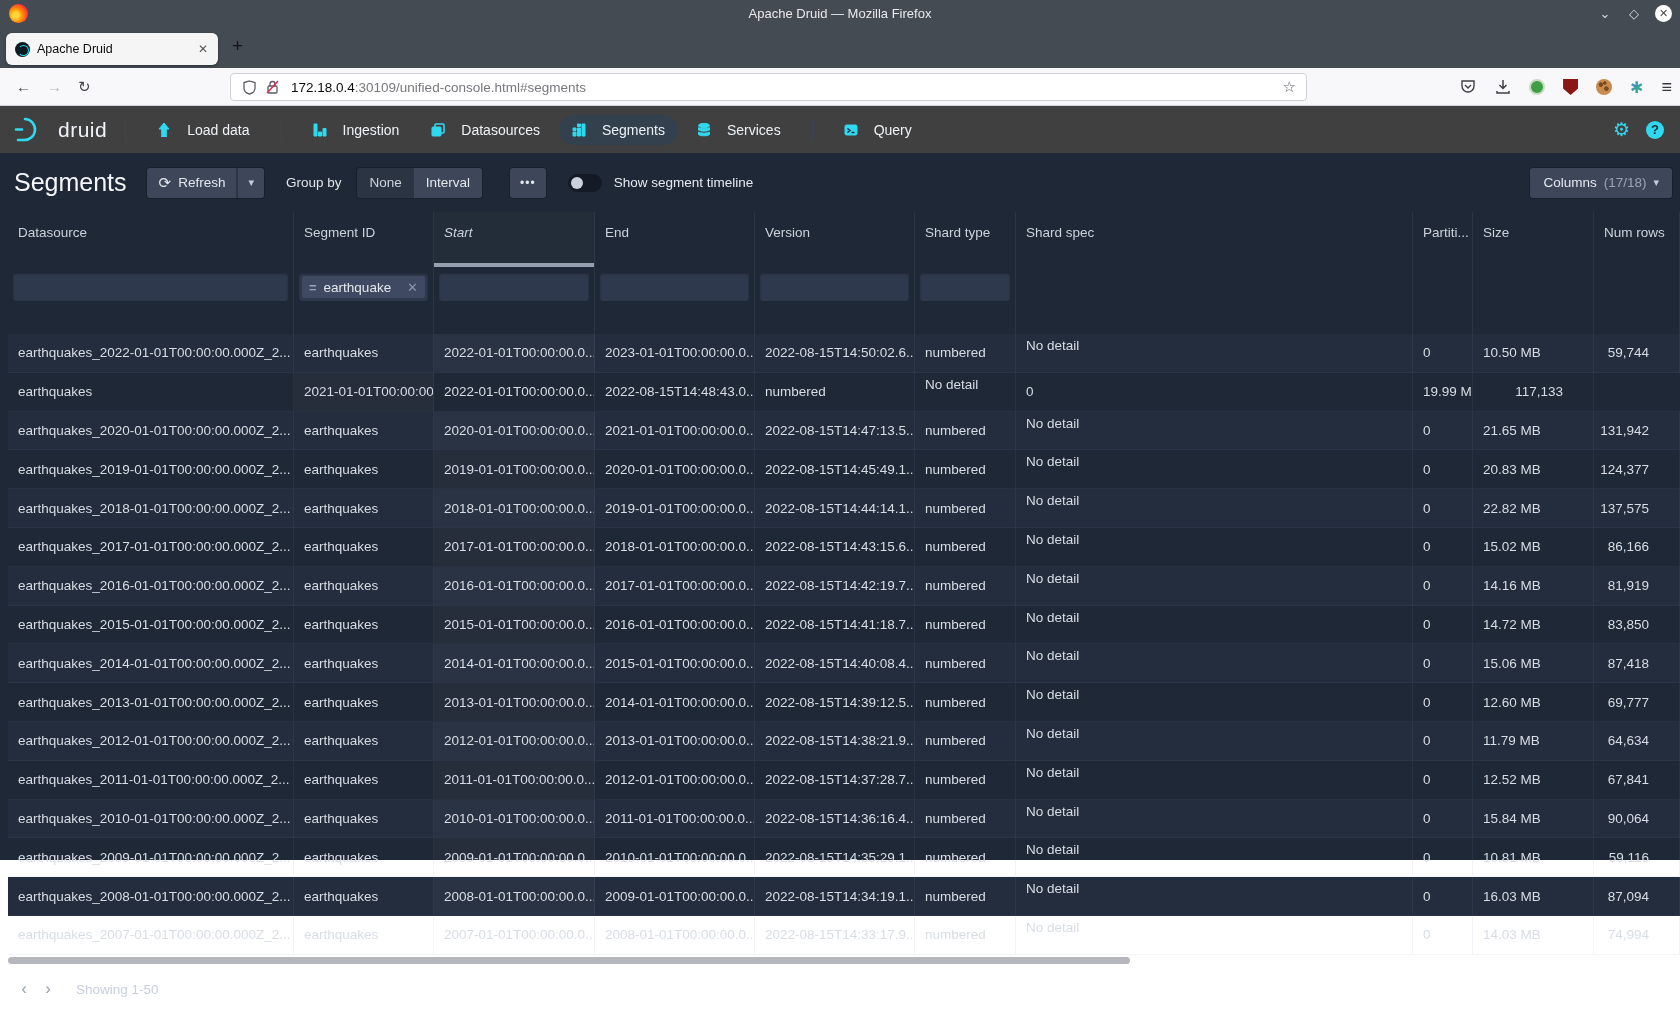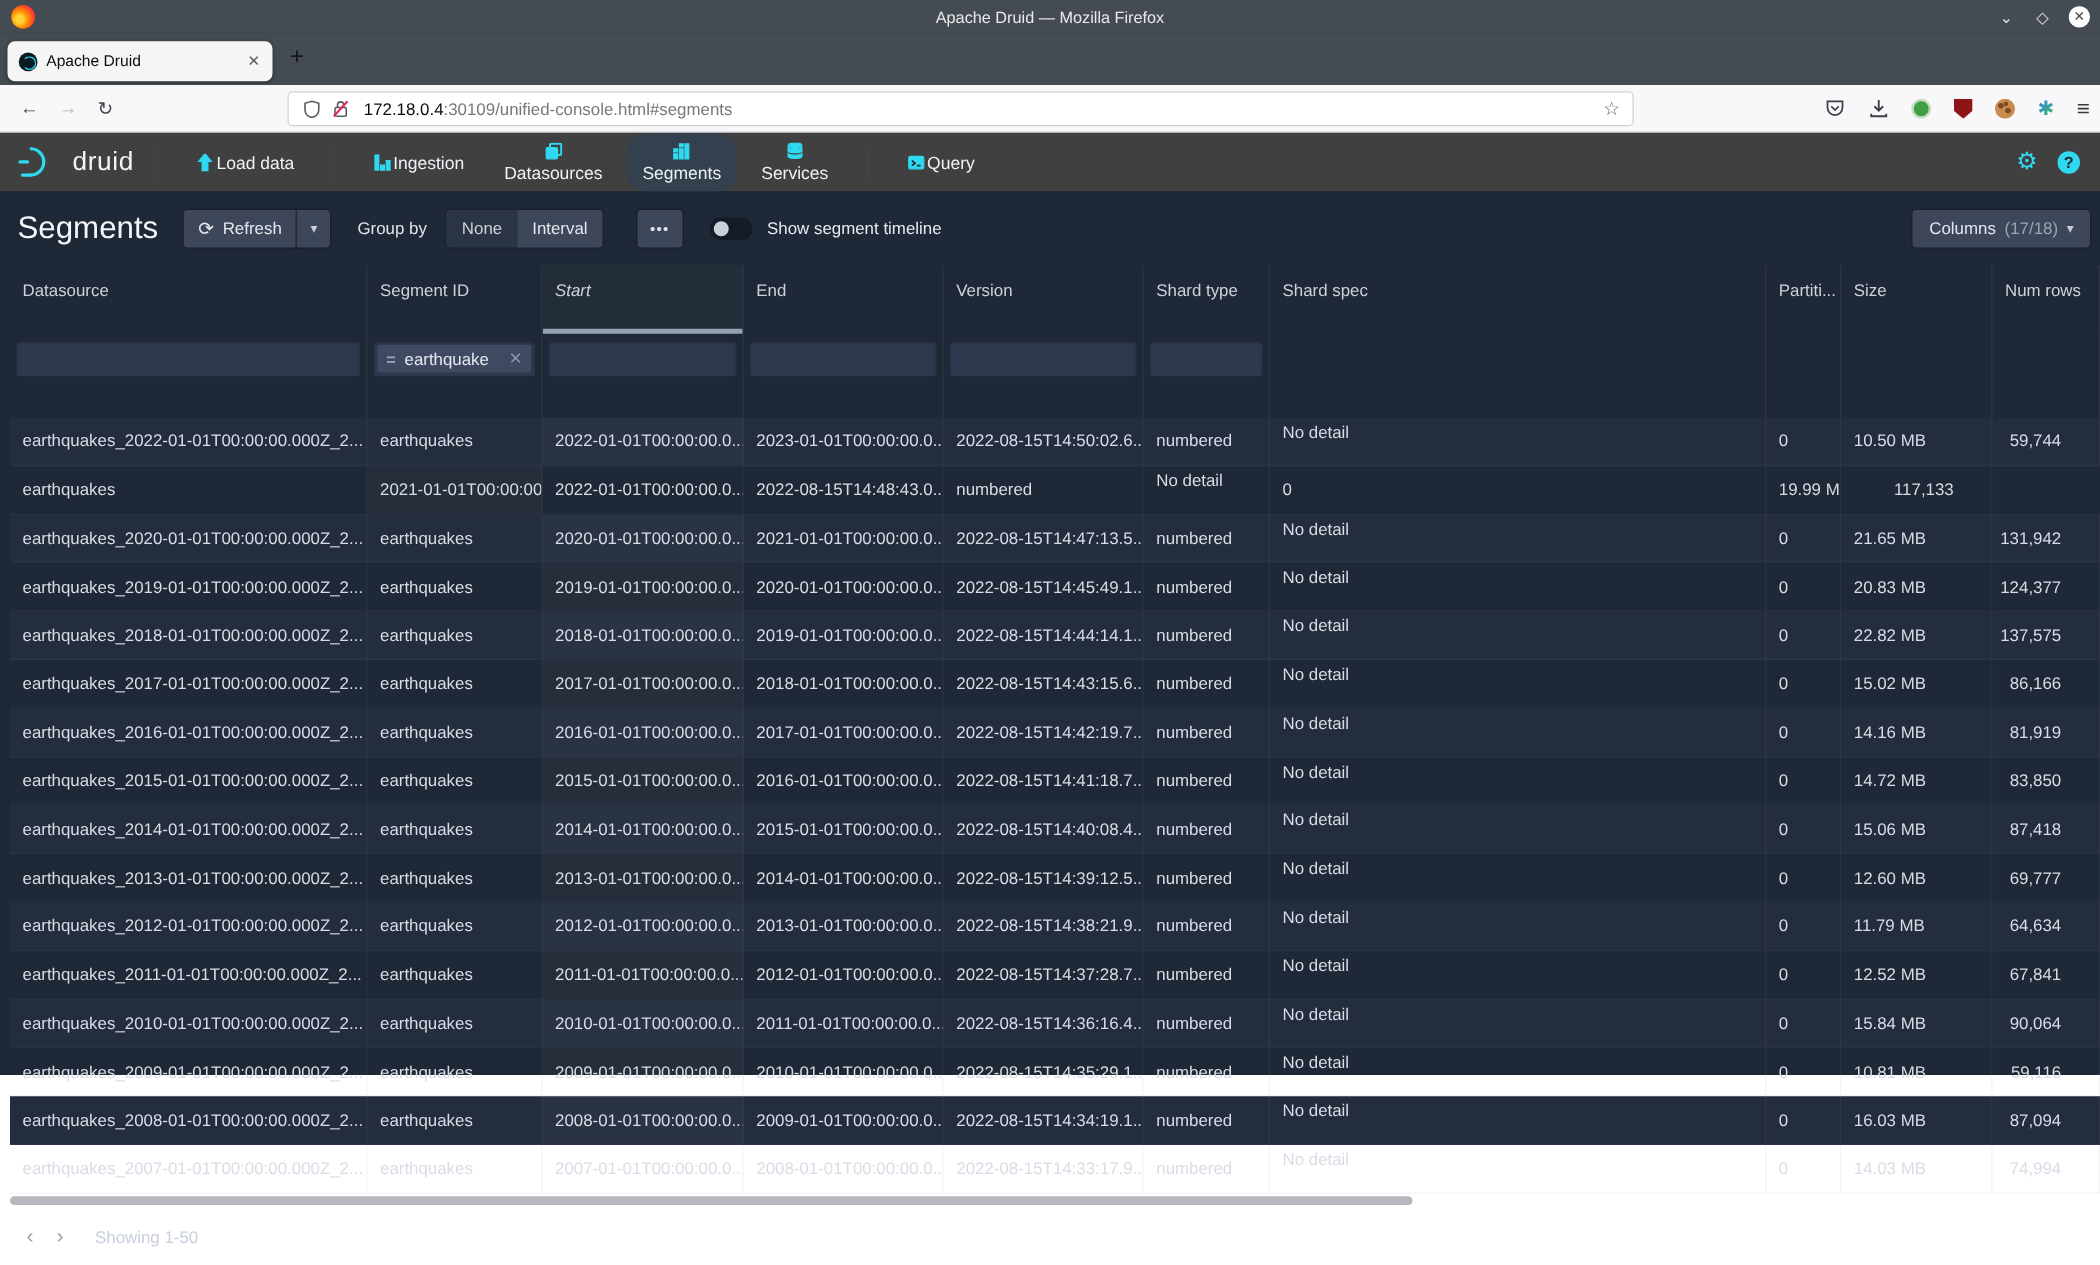--- a/index.html
+++ b/index.html
@@ -47,23 +47,23 @@
                                  radial-gradient(circle at 55% 25%, #7a4a22 0 1.5px, transparent 2px); }
   .ext-star { font-size:16px; background:linear-gradient(135deg,#3d7cf5,#35c24c); -webkit-background-clip:text;
               background-clip:text; color:transparent; font-weight:bold; }
   .hamburger { color:#3a3a3e; font-size:18px; }
 
   
   .navbar { height:47px; background:#404040; display:flex; align-items:center; }
   .brand { display:flex; align-items:center; margin-left:14px; }
   .brand-text { color:#f0f4f8; font-size:21px; margin-left:8px; letter-spacing:.5px; }
   .nav-sep { width:1px; height:22px; background:#3a4657; margin:0 18px; }
-  .nav-item { display:flex; align-items:center; gap:2px; color:#eef2f6; font-size:14px; padding:7px 13px; border-radius:16px; }
+  .nav-item { display:flex; align-items:center; gap:16px; color:#eef2f6; font-size:14px; padding:7px 13px; border-radius:16px; }
   .nav-item.active { background:#33414f; }
-  .nav-item + .nav-item { margin-left:6px;flex-direction:column; }
+  .nav-item + .nav-item { margin-left:6px; }
   .cyan { fill:#2fd9ef; stroke:#2fd9ef; }
   .nav-right { margin-left:auto; margin-right:16px; display:flex; align-items:center; gap:16px; }
   .gear { color:#2fd9ef; font-size:19px; }
   .help { width:18px; height:18px; border-radius:50%; background:#2fd9ef; color:#1c2836; font-weight:bold; font-size:13px;
           display:flex; align-items:center; justify-content:center; }
 
   
   .controls { height:59px; display:flex; align-items:center; background:#1f2836; }
   .page-title { color:#f4f6f9; font-size:25px; margin-left:14px; font-weight:400; }
   .btn { height:30px; background:#3d4759; color:#e4e8ee; font-size:13.5px; border-radius:3px;

